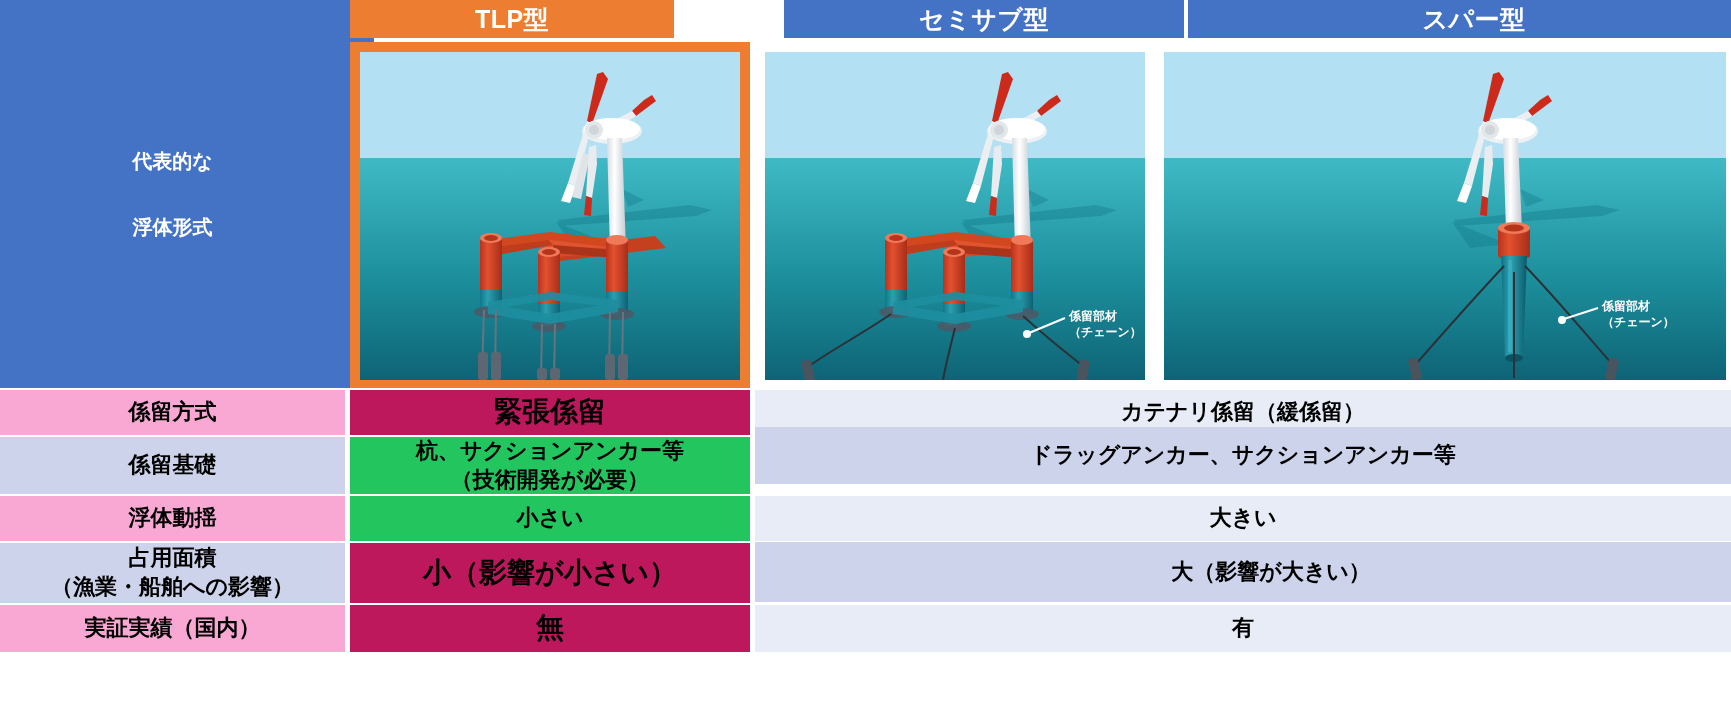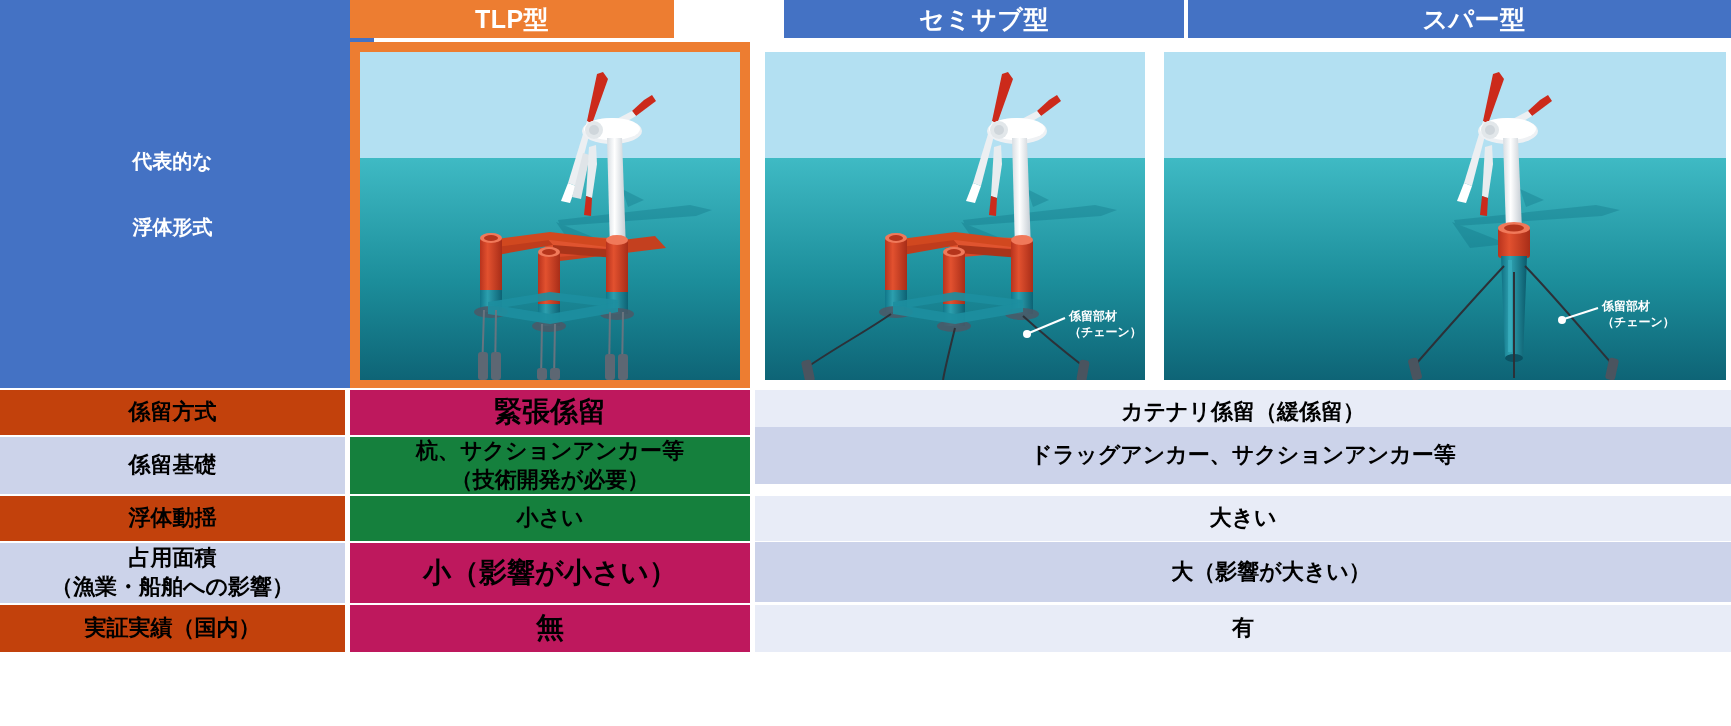--- a/index.html
+++ b/index.html
@@ -38,28 +38,28 @@
     color: #ffffff;
     font-size: 25px;
     font-weight: 700;
     letter-spacing: 0.5px;
   }
   .hdr-blue { background: #4472c4; margin-left: 29px; }
   .hdr-orange { background: #ed7d31; }
 
   
   .lbl-blue  { background: #4472c4; color:#ffffff; font-size:20px; font-weight:700; }
-  .lbl-light { background: #c2410c; font-size: 22px; font-weight: 700; }
+  .lbl-light { background: #f9a8d4; font-size: 22px; font-weight: 700; }
   .lbl-dark  { background: #ccd3ea; font-size: 22px; font-weight: 700; }
 
   
   .d-light { background: #e8ecf7; font-size: 22px; font-weight: 700; }
   .d-dark  { background: #ccd3ea; font-size: 22px; font-weight: 700; }
   .o-mid   { background: #be185d; font-size: 28px; font-weight: 700; }
-  .o-pale  { background: #15803d; font-size: 22px; font-weight: 700; }
+  .o-pale  { background: #22c55e; font-size: 22px; font-weight: 700; }
 
   
   .tlp-frame {
     position: absolute;
     background: #ed7d31;
     box-sizing: border-box;
   }
 
   
   .illus {

